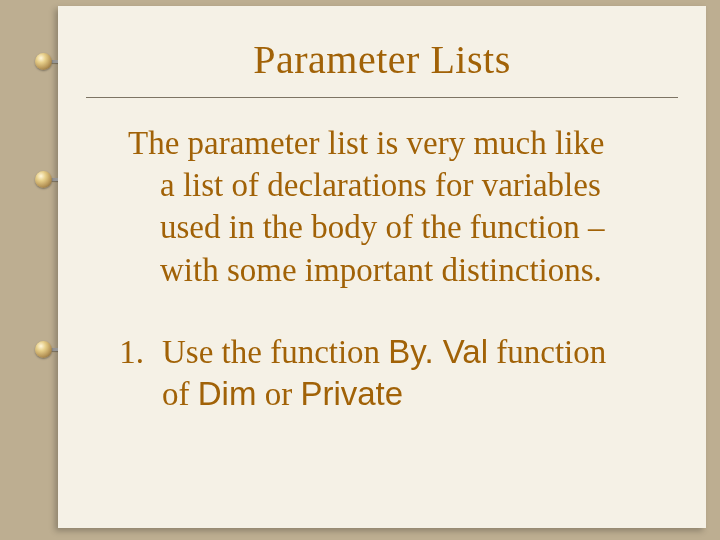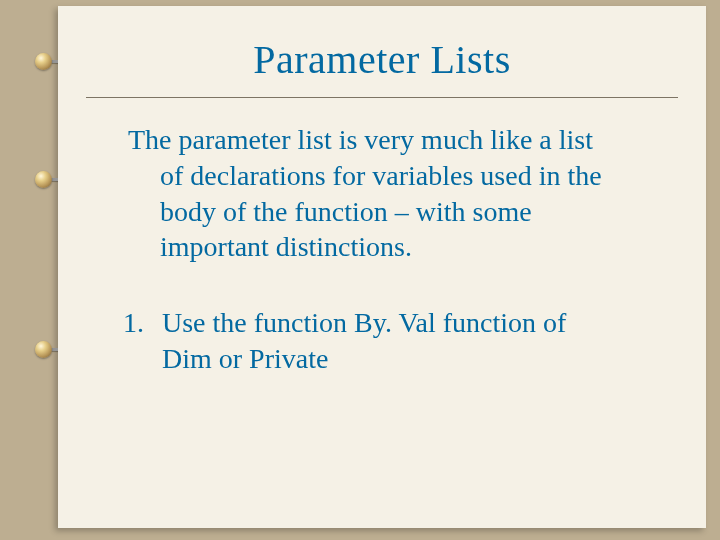--- a/index.html
+++ b/index.html
@@ -8,21 +8,21 @@
     width: 720px;
     height: 540px;
     overflow: hidden;
   }
   .slide {
     position: relative;
     width: 720px;
     height: 540px;
     background: #bdae91;
     font-family: "Times New Roman", Times, serif;
-    color: #0369a1;
+    color: #a16207;
   }
   .paper {
     position: absolute;
     left: 58px;
     top: 6px;
     width: 648px;
     height: 522px;
     background: #f5f1e6;
     box-shadow: -3px 3px 6px rgba(0,0,0,0.25);
   }
@@ -32,21 +32,21 @@
     margin-top: 30px;
     letter-spacing: 0.5px;
   }
   .hr {
     margin: 14px 28px 0 28px;
     border: none;
     border-top: 1px solid #7d7464;
   }
   .body {
     padding: 24px 89px 0 38px;
-    font-size: 28px;
+    font-size: 33px;
     line-height: 1.28;
   }
   .para {
     margin-bottom: 40px;
   }
   .para .first-line-hang {
     display: block;
     text-indent: -32px;
     padding-left: 64px;
   }
@@ -56,21 +56,21 @@
   .list-num {
     width: 48px;
     flex: 0 0 48px;
     text-align: right;
     padding-right: 18px;
   }
   .list-body {
     flex: 1;
   }
   .code {
-    font-family: Liberation Serif, serif;
+    font-family: Liberation Sans, sans-serif;
   }
   
   .tack {
     position: absolute;
     left: 35px;
     width: 44px;
     height: 18px;
   }
   .tack1 { top: 52px; }
   .tack2 { top: 170px; }

